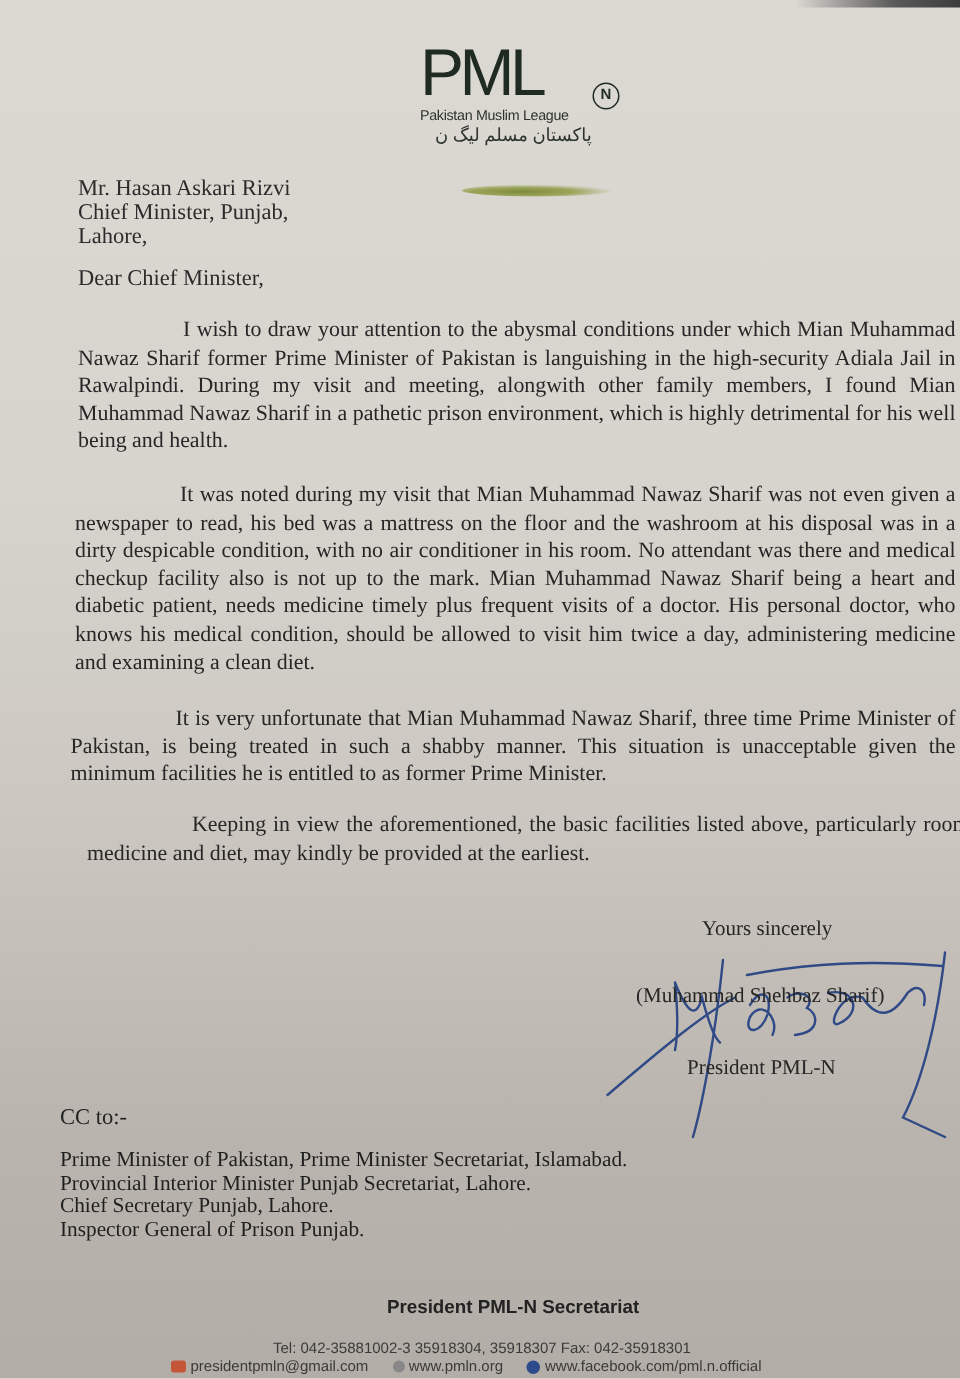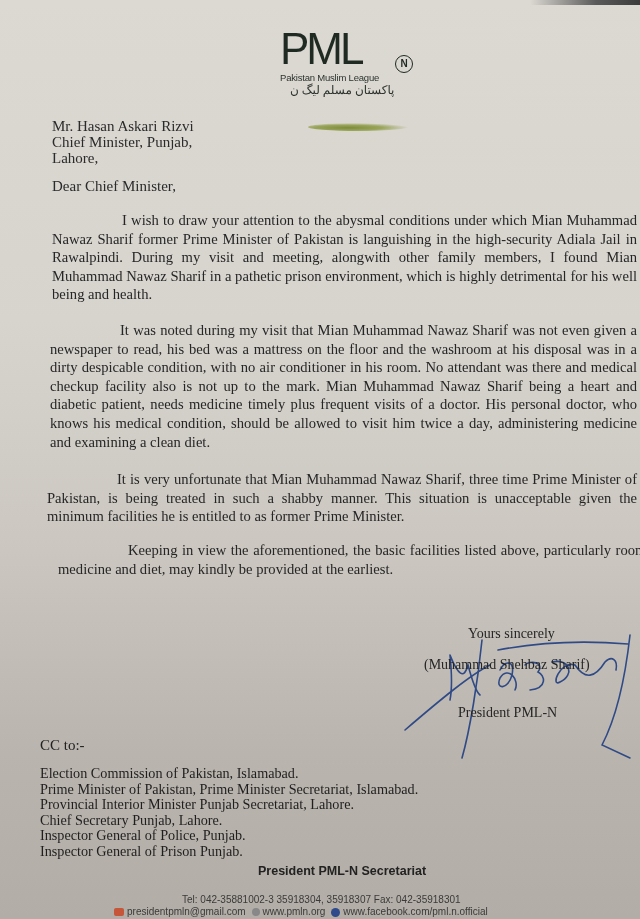--- a/index.html
+++ b/index.html
@@ -36,32 +36,32 @@
   .addr { position:absolute; left:52px; top:118px; font-size:15px; line-height:16px; color:#2b2b2b; }
   .salutation { position:absolute; left:52px; top:178px; font-size:15px; color:#2b2b2b; }
   .para {
     position:absolute; left:52px; width:585px; font-size:14.6px; line-height:18.6px;
     text-align:justify; text-indent:70px; color:#262626;
   }
   .p1 { top:211px; }
   .p2 { top:321px; left:50px; width:587px; }
   .p3 { top:470px; left:47px; width:590px; }
   .p4 { top:541px; left:58px; width:592px; }
-  .closing { position:absolute; left:468px; top:626px; font-size:14px; color:#262626; }
+  .closing { position:absolute; left:468px; top:612px; font-size:14px; color:#262626; }
   .signer-name { position:absolute; left:424px; top:657px; font-size:14px; color:#262626; white-space:nowrap; }
   .signer-title { position:absolute; left:458px; top:705px; font-size:14px; color:#262626; }
   .signature { position:absolute; left:380px; top:620px; width:260px; height:140px; }
   .cc-label { position:absolute; left:40px; top:737px; font-size:15px; color:#222; }
   .cc-list { position:absolute; left:40px; top:766px; font-size:14.2px; line-height:15.6px; color:#1f1f1f; margin:0; padding:0; list-style:none; }
   .cc-list li { white-space:nowrap; }
   .footer { position:absolute; left:100px; top:864px; width:460px; font-family:"Liberation Sans", "DejaVu Sans", sans-serif; color:#3a3a3a; }
   .footer-title { position:absolute; left:158px; top:0; font-size:12.5px; font-weight:bold; color:#222; white-space:nowrap; }
   .footer-addr { position:absolute; left:175px; top:17px; font-size:10px; white-space:nowrap;margin-top:40px; }
   .footer-tel { position:absolute; left:82px; top:30px; font-size:10px; white-space:nowrap; }
-  .footer-contacts { position:absolute; left:14px; top:42px; font-size:10px; white-space:nowrap; display:flex; gap:6px; align-items:center; }
+  .footer-contacts { position:absolute; left:14px; top:42px; font-size:10px; white-space:nowrap; display:flex; gap:16px; align-items:center; }
   .ico { display:inline-block; width:10px; height:8px; border-radius:2px; vertical-align:middle; margin-right:3px; }
   .ico-mail { background:#c5563a; }
   .ico-web { background:#888; border-radius:50%; width:8px; }
   .ico-fb { background:#2e4a8a; border-radius:50%; width:9px; height:9px; }
 </style>
 </head>
 <body>
 
 <div class="corner-shadow"></div>
 
@@ -99,25 +99,23 @@
     <path d="M250 15 C245 60, 235 100, 222 125 L250 138"></path>
     <path d="M25 110 C60 80, 90 55, 110 45"></path>
   </g>
 </svg>
 
 <div class="signer-name">(Muhammad Shehbaz Sharif)</div>
 <div class="signer-title">President PML-N</div>
 
 <div class="cc-label">CC to:-</div>
 <ul class="cc-list">
-  <li>Election Commission of Pakistan, Islamabad.</li>
   <li>Prime Minister of Pakistan, Prime Minister Secretariat, Islamabad.</li>
   <li>Provincial Interior Minister Punjab Secretariat, Lahore.</li>
   <li>Chief Secretary Punjab, Lahore.</li>
-  <li>Inspector General of Police, Punjab.</li>
   <li>Inspector General of Prison Punjab.</li>
 </ul>
 
 <div class="footer">
   <div class="footer-title">President PML-N Secretariat</div>
   <div class="footer-addr">180-H, Model Town, Lahore</div>
   <div class="footer-tel">Tel: 042-35881002-3 35918304, 35918307 Fax: 042-35918301</div>
   <div class="footer-contacts">
     <span>
       <span class="ico ico-mail"></span><span>presidentpmln@gmail.com</span>

